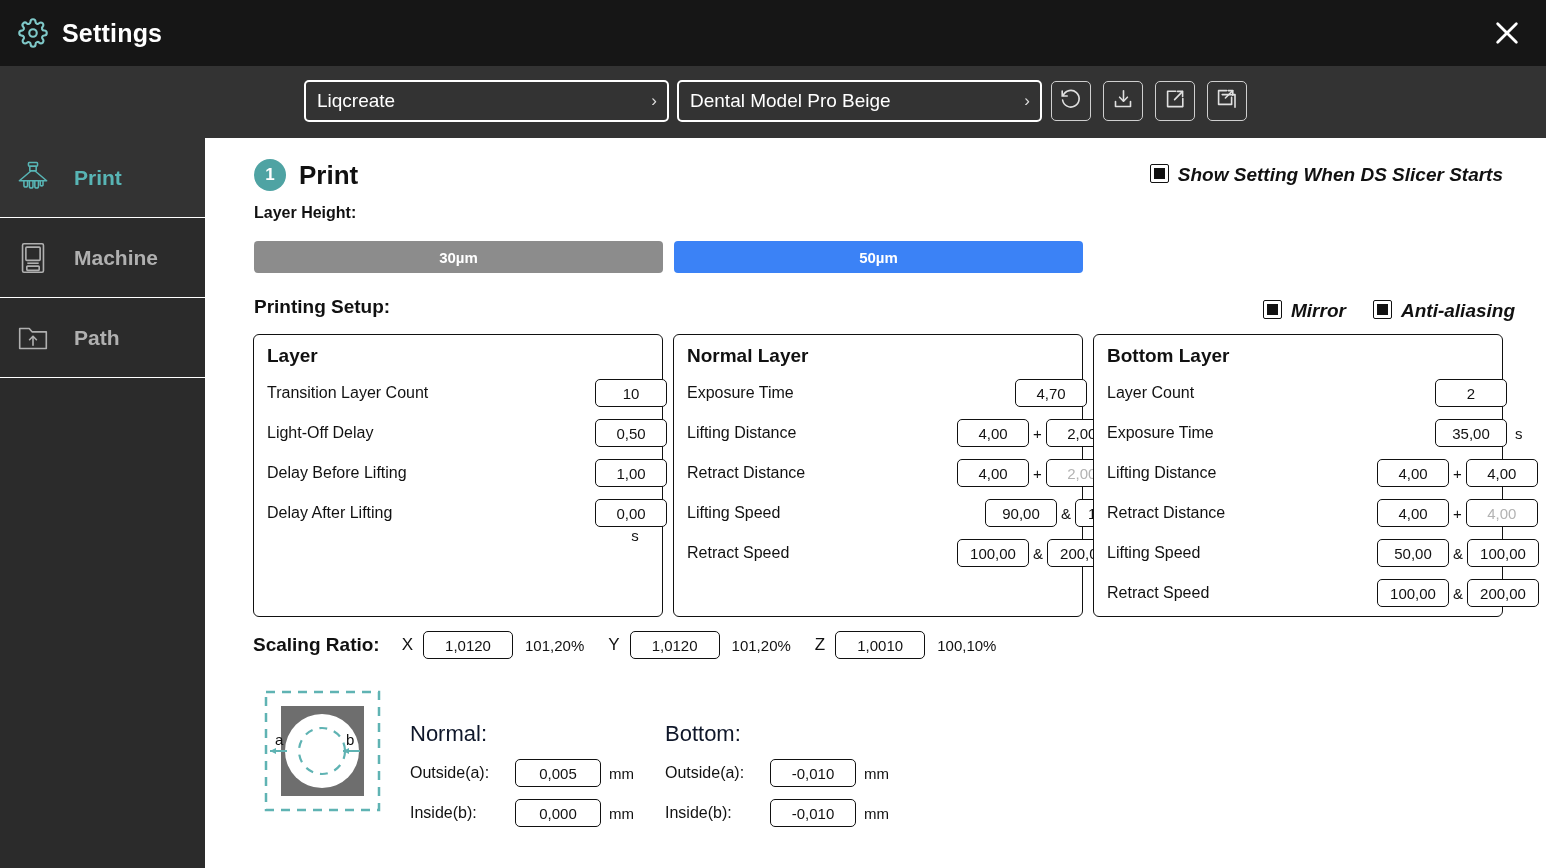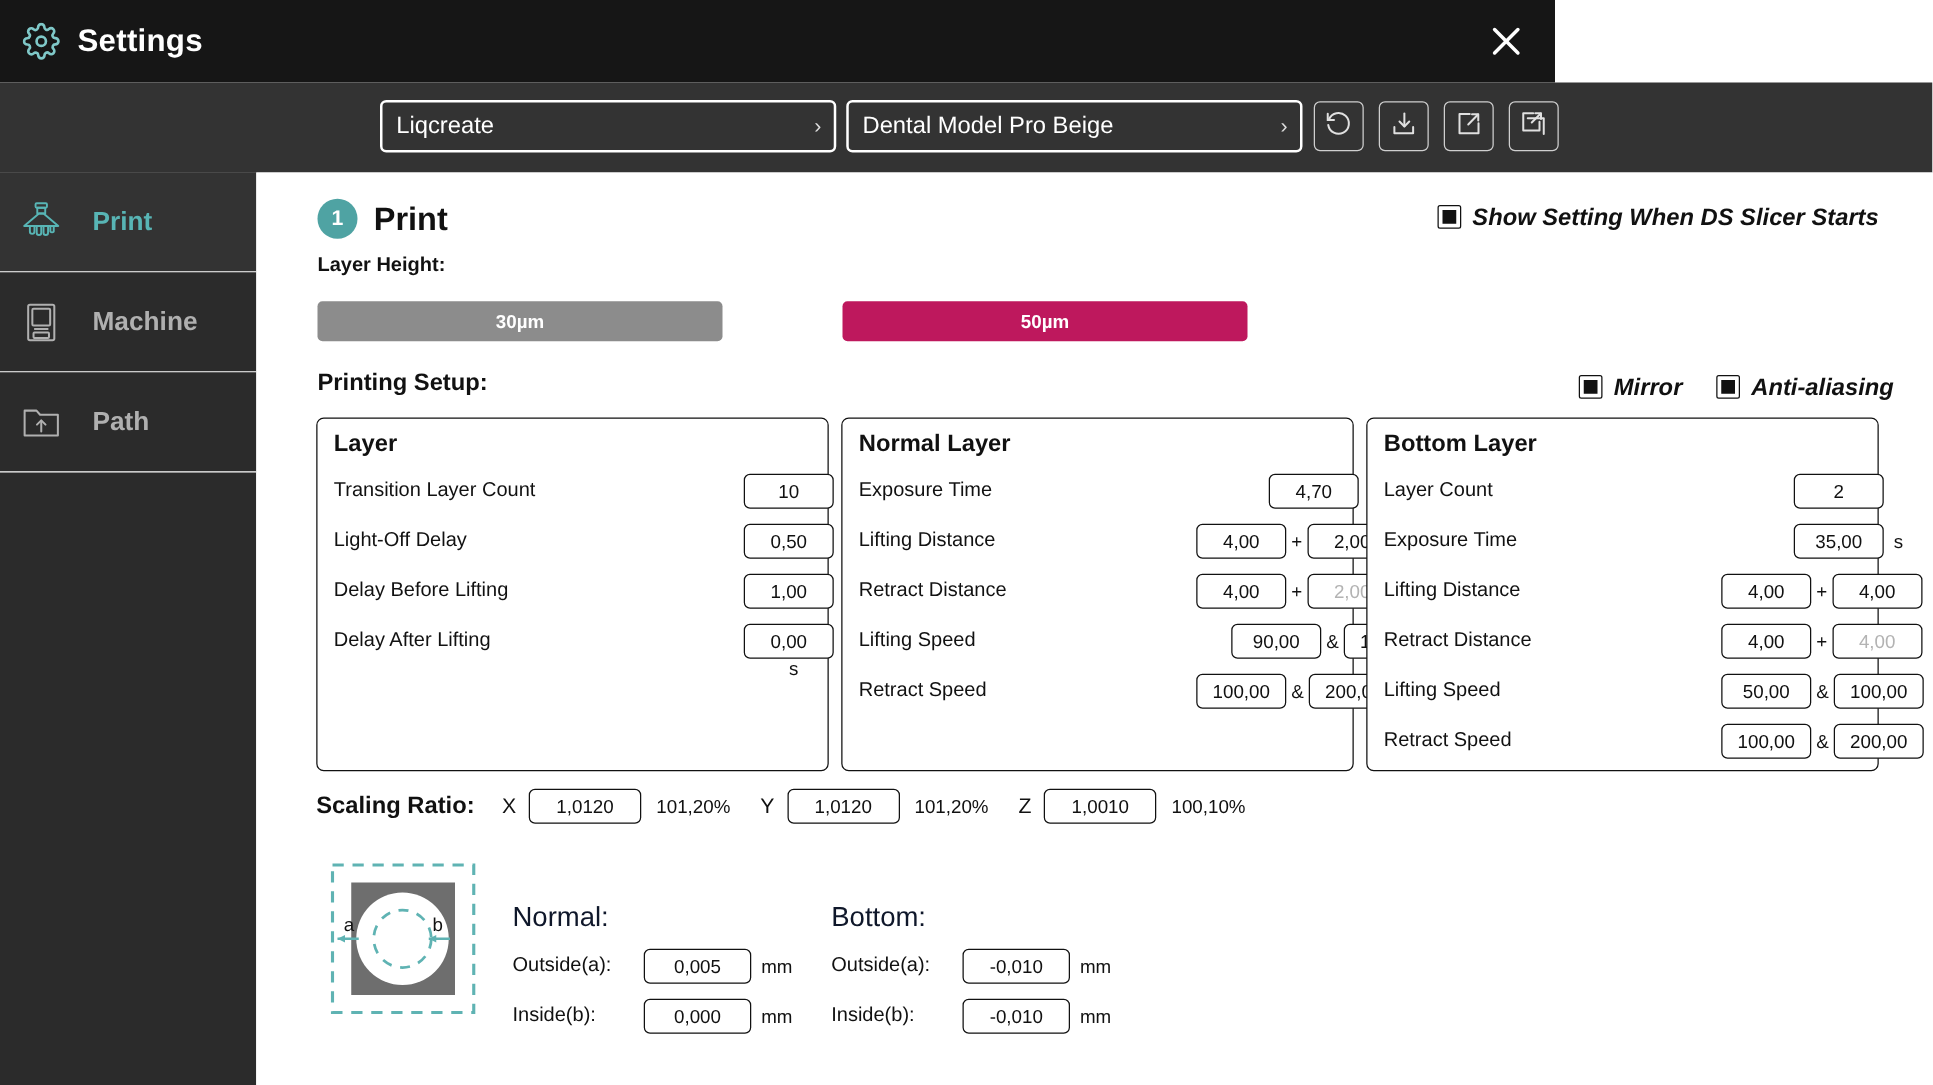--- a/index.html
+++ b/index.html
@@ -10,21 +10,21 @@
     width: 1546px; height: 868px;
     font-family: "Liberation Sans", sans-serif;
     overflow: hidden;
     position: relative;
     -webkit-font-smoothing: antialiased;
   }
 
   
   .titlebar {
     position: absolute; left: 0; top: 0;
-    width: 1244px; height: 66px;
+    width: 1546px; height: 66px;
     background: #161616;
     display: flex; align-items: center;
   }
   .gear-wrap {
     margin-left: 14px; width: 38px; height: 38px;
     display: flex; align-items: center; justify-content: center;
   }
   .title-text {
     color: #ffffff;
     font-size: 25px;
@@ -148,29 +148,29 @@
     white-space: nowrap;
   }
   #chk-show-setting { position: absolute; right: 43px; top: 26px; }
 
   .lbl-layerheight {
     position: absolute; left: 49px; top: 66px;
     font-size: 16px; font-weight: bold;
   }
   .lh-btn {
     position: absolute; top: 103px;
-    height: 32px; width: 324px;
+    height: 32px; width: 409px;
     border-radius: 4px;
     background: #8c8c8c;
     color: #ffffff;
     font-size: 15px; font-weight: bold;
     display: flex; align-items: center; justify-content: center;
     cursor: pointer;
   }
-  .lh-btn.sel { background: #be185d; }
+  .lh-btn.sel { background: #3b82f6; }
   #lh-0 { left: 49px; }
   #lh-1 { left: 469px; }
   #lh-2 { left: 889px; }
 
   .lbl-printingsetup {
     position: absolute; left: 49px; top: 158px;
     font-size: 19px; font-weight: bold;
   }
   #chk-mirror { position: absolute; left: 1058px; top: 162px; }
   #chk-aa { position: absolute; left: 1168px; top: 162px; }

